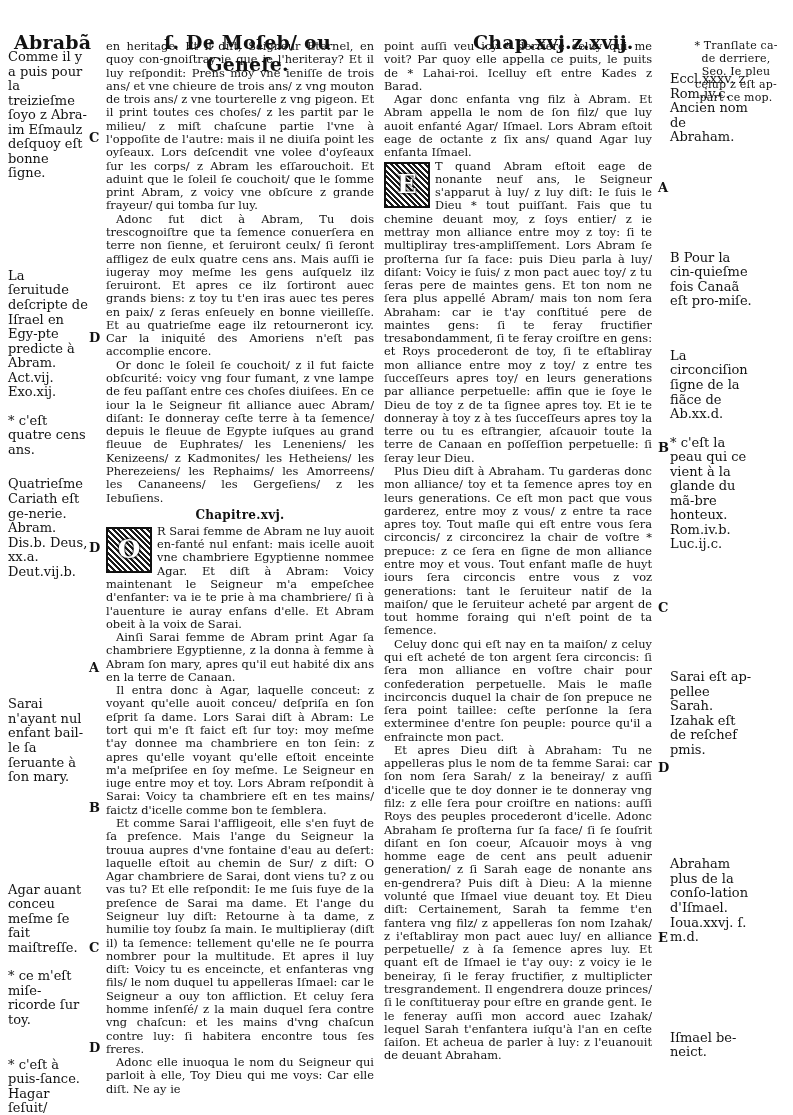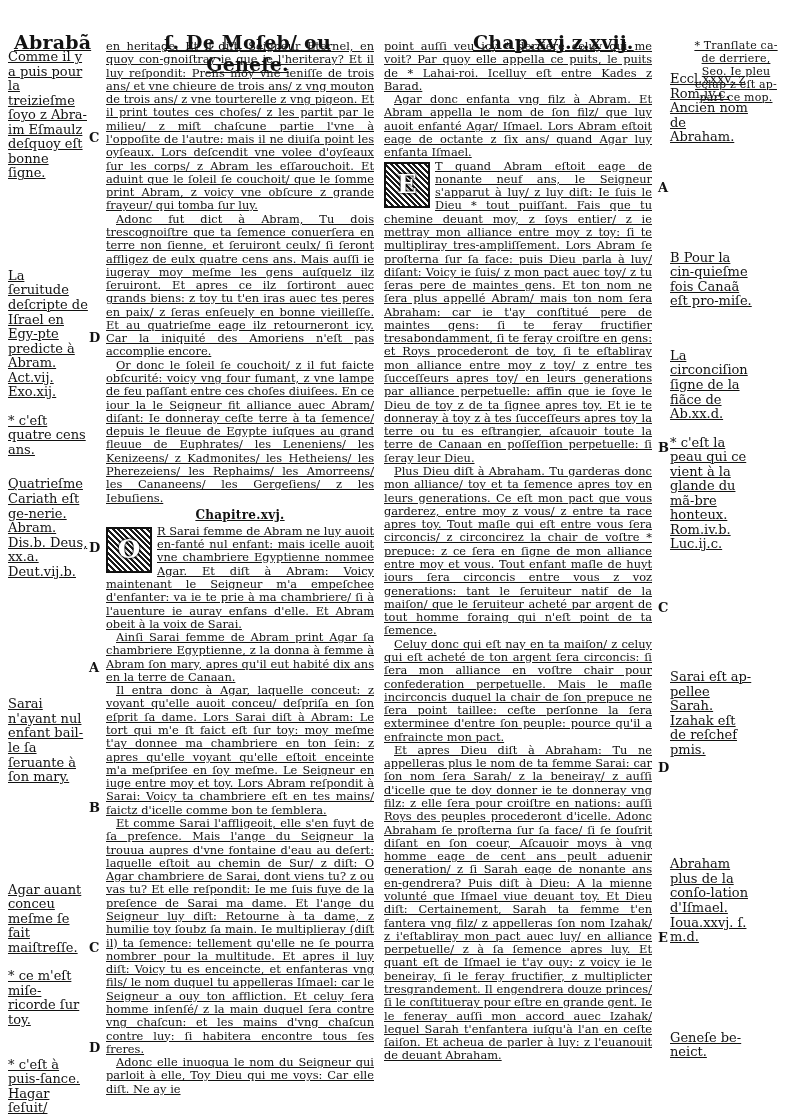--- a/index.html
+++ b/index.html
@@ -13,21 +13,20 @@
     font-family: "Liberation Serif", serif;
     color: #121212;
     overflow: hidden;
   }
   .page {
     position: relative;
     width: 793px;
     height: 898px;
     box-sizing: border-box;
     padding: 14px 8px 6px 8px;
-    text-decoration: underline;
   }
 
   
   .running-head {
     display: flex;
     align-items: baseline;
     justify-content: space-between;
     font-family: "DejaVu Serif", serif;
     font-weight: bold;
     font-size: 19px;
@@ -207,18 +206,18 @@
       <span style="top:890px">E</span>
     </div>
 
     <div class="gloss-col right">
       <div class="gloss" style="margin-top:22px">Eccl.xxxv. z Rom.iv.c. Ancien nom de Abraham.</div>
       <div class="gloss" style="margin-top:106px">B Pour la cin-quieſme fois Canaã eſt pro-miſe.</div>
       <div class="gloss" style="margin-top:40px">La circonciſion ſigne de la fiãce de Ab.xx.d.</div>
       <div class="gloss">* c'eſt la peau qui ce vient à la glande du mã-bre honteux. Rom.iv.b. Luc.ij.c.</div>
       <div class="gloss" style="margin-top:118px">Sarai eſt ap-pellee Sarah. Izahak eſt de reſchef pmis.</div>
       <div class="gloss" style="margin-top:100px">Abraham plus de la conſo-lation d'Iſmael. Ioua.xxvj. ſ. m.d.</div>
-      <div class="gloss" style="margin-top:86px">Geneſe be-neict.</div>
+      <div class="gloss" style="margin-top:86px">Iſmael be-neict.</div>
       <div class="gloss" style="margin-top:96px">Abraham cir-concit z ſes ſeruiteurs.</div>
     </div>
 
   </div>
 </div>
 
 </body></html>

